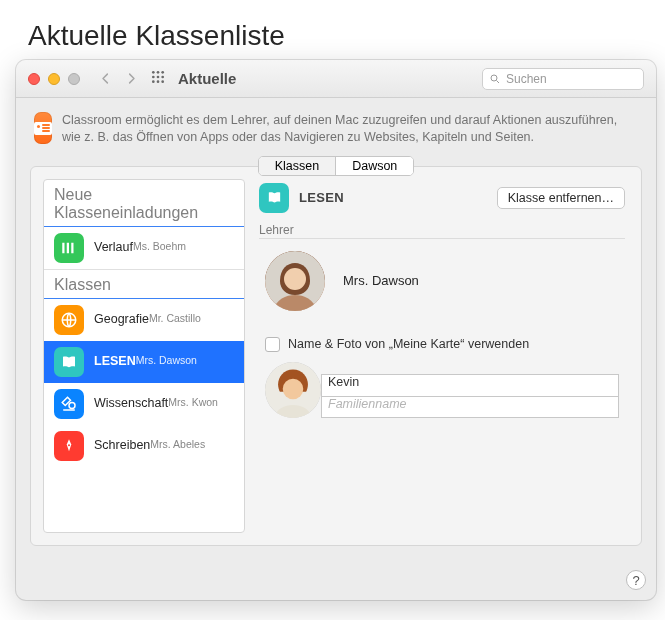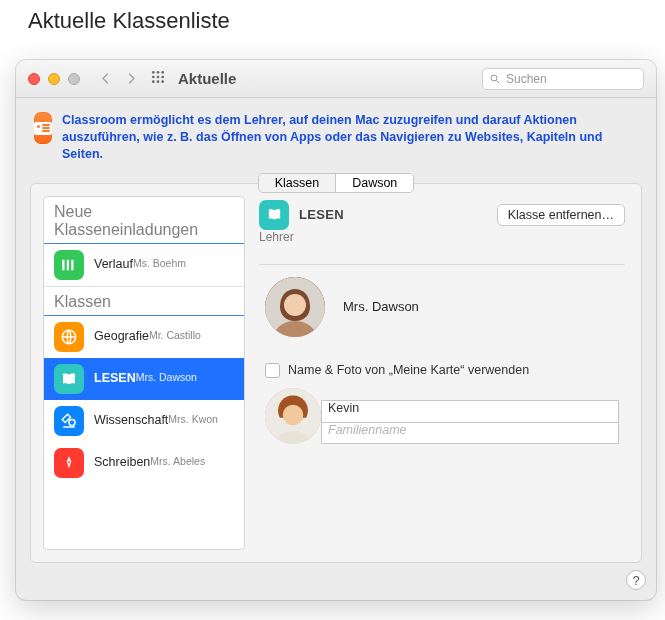--- a/index.html
+++ b/index.html
@@ -8,22 +8,22 @@
   font-size: 13px;
   color: #262626;
   background: #fff;
   width: 665px;
   height: 620px;
   position: relative;
 }
 .annot {
   position: absolute;
   left: 28px;
-  top: 8px;
-  font-size: 22px;
+  top: 20px;
+  font-size: 28px;
   font-weight: 400;
   color: #272727;
 }
 
 .window {
   position: absolute;
   left: 16px;
   top: 60px;
   width: 640px;
   height: 540px;
@@ -67,21 +67,21 @@
   background:linear-gradient(#ff8a3c,#ff6a1a);
   display:flex;align-items:center;justify-content:center;
   box-shadow: inset 0 0 0 1px rgba(0,0,0,.08);
 }
 .app-icon-in {
   width:18px;height:13px;border-radius:2px;background:#fff;
   position:relative;
 }
 .app-icon-in::before{content:"";position:absolute;left:3px;top:3px;width:3px;height:3px;border-radius:50%;background:#ff7a2a;}
 .app-icon-in::after{content:"";position:absolute;right:2px;top:2px;width:8px;height:2px;border-radius:1px;background:#ff7a2a;box-shadow:0 3px 0 #ff7a2a,0 6px 0 #ff7a2a;}
-.desc-text { font-size:12.5px; color:#1d4ed8; line-height:1.35;font-weight:bold; }
+.desc-text { font-size:12.5px; color:#737373; line-height:1.35; }
 
 .content-wrap { padding: 0 14px 14px; }
 .tabs { display:flex; justify-content:center; margin-bottom:0px; position:relative; z-index:2; }
 .seg { display:flex; border:1px solid #c6c6c6; border-radius:5px; overflow:hidden; background:#fff;}
 .seg-btn { padding:2px 16px; font-size:12.5px; background:#fff; border:none; }
 .seg-btn:first-child{border-right:1px solid #c6c6c6;}
 .seg-btn.active{ background:#f2f2f2; font-weight:500; }
 
 .panel {
   margin-top:-10px;
@@ -124,21 +124,21 @@
   width:30px;height:30px;border-radius:7px;background:#2fc6c0;
   display:flex;align-items:center;justify-content:center;
 }
 .class-icon svg{width:17px;height:17px;fill:#fff;}
 .class-title { font-weight:700; font-size:13px; color:#444; letter-spacing:.3px; }
 .remove-btn {
   margin-left:auto;
   background:#fff; border:1px solid #c8c8c8; border-radius:5px;
   padding:3px 10px; font-size:12.5px; color:#2b2b2b;
 }
-.section-label { font-size:12px; color:#7b7b7b; border-bottom:1px solid #dcdcdc; padding-bottom:20px;}
+.section-label { font-size:12px; color:#7b7b7b; margin-top:10px; border-bottom:1px solid #dcdcdc; padding-bottom:1px;}
 .teacher-row { display:flex; align-items:center; gap:18px; padding:12px 6px; }
 .avatar {
   width:60px;height:60px;border-radius:50%; overflow:hidden;
   background:#ccc; display:flex;align-items:center;justify-content:center;
 }
 .avatar.teacher{background: radial-gradient(circle at 50% 35%, #e9c6a6 0 28%, transparent 29%), linear-gradient(#8b5a3c 0 52%, #b88a6c 52% 100%);}
 .teacher-name { font-size:13px; }
 .myinfo { margin-top:6px; }
 .chk-row { display:flex; align-items:center; gap:8px; padding:8px 6px; }
 .chk { width:15px;height:15px;border:1px solid #b8b8b8;border-radius:3px;background:#fff; }

